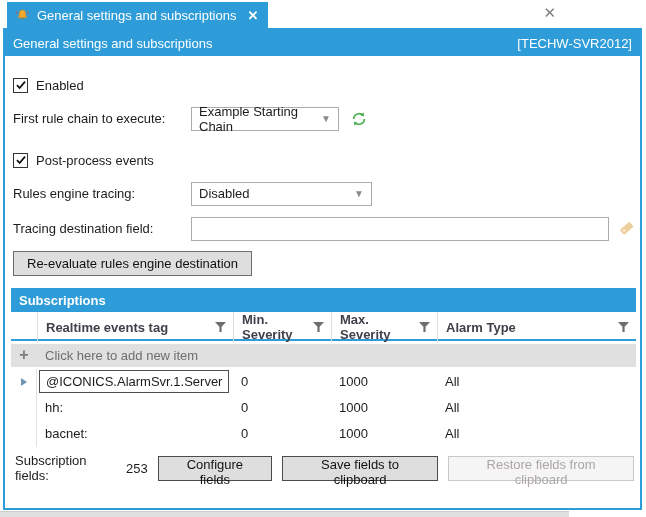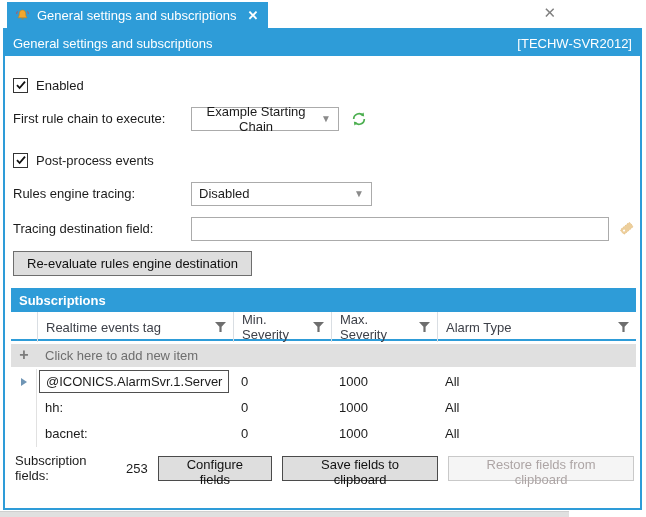--- a/index.html
+++ b/index.html
@@ -43,21 +43,21 @@
   .checkbox {
     width:15px; height:15px; background:#fff; border:1px solid #333;
     display:inline-flex; align-items:center; justify-content:center; cursor:pointer; flex:0 0 15px;
   }
   .checkbox svg { width:12px; height:12px; }
   .field-row { display:flex; align-items:center; height:25px; margin:2px 0 8px 2px; }
   .flabel { width:178px; flex:0 0 178px; color:#1c1c1c; }
   .combo {
     height:24px; border:1px solid #ababab; background:#fff;
     display:flex; align-items:center; justify-content:space-between;
-    padding:0 7px; cursor:pointer;text-align:center;
+    padding:0 7px; cursor:pointer;
   }
   .combo .arrow { color:#8a8a8a; font-size:10px; margin-left:8px; }
   .combo-chain { width:148px; }
   .combo-tracing { width:181px; }
   .text-input {
     flex:1; height:24px; border:1px solid #ababab; background:#fff;
     padding:0 6px; font:inherit; color:#1c1c1c; outline:none;
   }
   .tag-icon { flex:0 0 20px; margin-left:7px; display:flex; align-items:center; justify-content:center; cursor:pointer; }
 
@@ -75,21 +75,21 @@
     height:24px; flex:0 0 24px; background:#2E9CD8; color:#fff; font-weight:bold;
     display:flex; align-items:center; padding:0 8px; margin:2px 0 0 0;
   }
   .grid { display:flex; flex-direction:column; flex:1; min-height:0; }
   .grid-header {
     display:grid; grid-template-columns:26px 196px 98px 106px 1fr;
     height:29px; border-bottom:2px solid #2E9CD8; align-items:stretch;
   }
   .hcell {
     display:flex; align-items:center; justify-content:space-between;
-    padding:0 7px 0 8px; font-weight:normal; color:#3e4149; font-size:13px;
+    padding:0 7px 0 8px; font-weight:bold; color:#3e4149; font-size:13px;
     border-left:1px solid #d9dee3;
   }
   .hcell.gutter { border-left:none; }
   .funnel { flex:0 0 11px; margin-left:4px; }
 
   .grid-row { display:grid; grid-template-columns:26px 196px 98px 106px 1fr; align-items:center; }
   .add-row { height:25px; background:#e0e0e0; margin:3px 0 2px 0; cursor:pointer; }
   .add-plus { color:#7c7c7c; font-size:16px; font-weight:bold; text-align:center; line-height:1; }
   .add-text { grid-column:2 / 6; color:#6e6e6e; padding-left:8px; }
 

